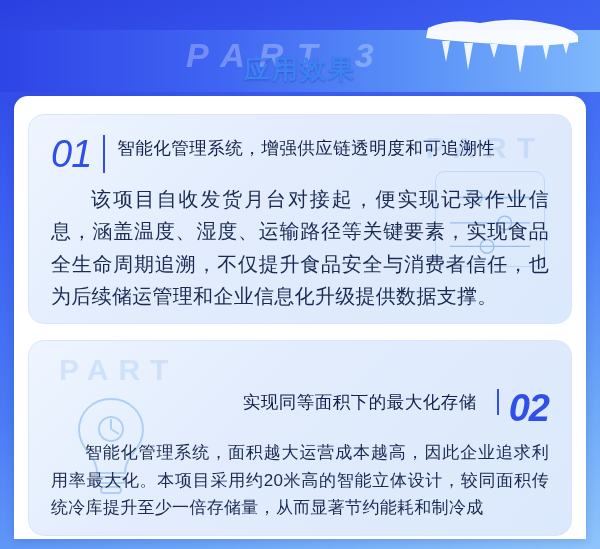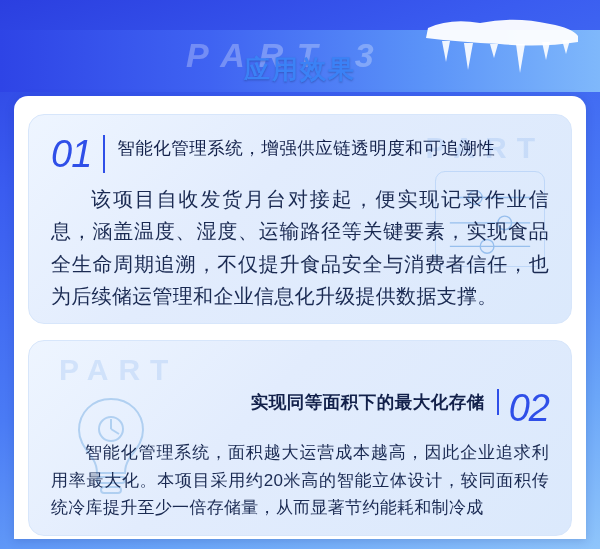--- a/index.html
+++ b/index.html
@@ -151,31 +151,31 @@
   .head-row-2 {
     display: flex;
     align-items: flex-start;
     justify-content: flex-end;
     position: relative;
     z-index: 2;
     margin-top: 28px;
   }
   .head-text-2 {
     font-size: 17.5px;
-    font-weight: bold;
+    font-weight: normal;
     color: #12204a;
     line-height: 1.5;
     letter-spacing: 0.5px;
-    padding-right: 12px;
+    padding-right: 20px;
     margin-right: 10px;
     border-right: 2px solid #2f4fe8;
   }
   .num-badge-2 {
     font-size: 38px;
-    font-weight: normal;
+    font-weight: bold;
     font-style: italic;
     color: #2f4fe8;
     line-height: 1;
     letter-spacing: -1px;
     flex: 0 0 auto;
   }
   .body-text-2 {
     position: relative;
     z-index: 2;
     margin-top: 12px;

